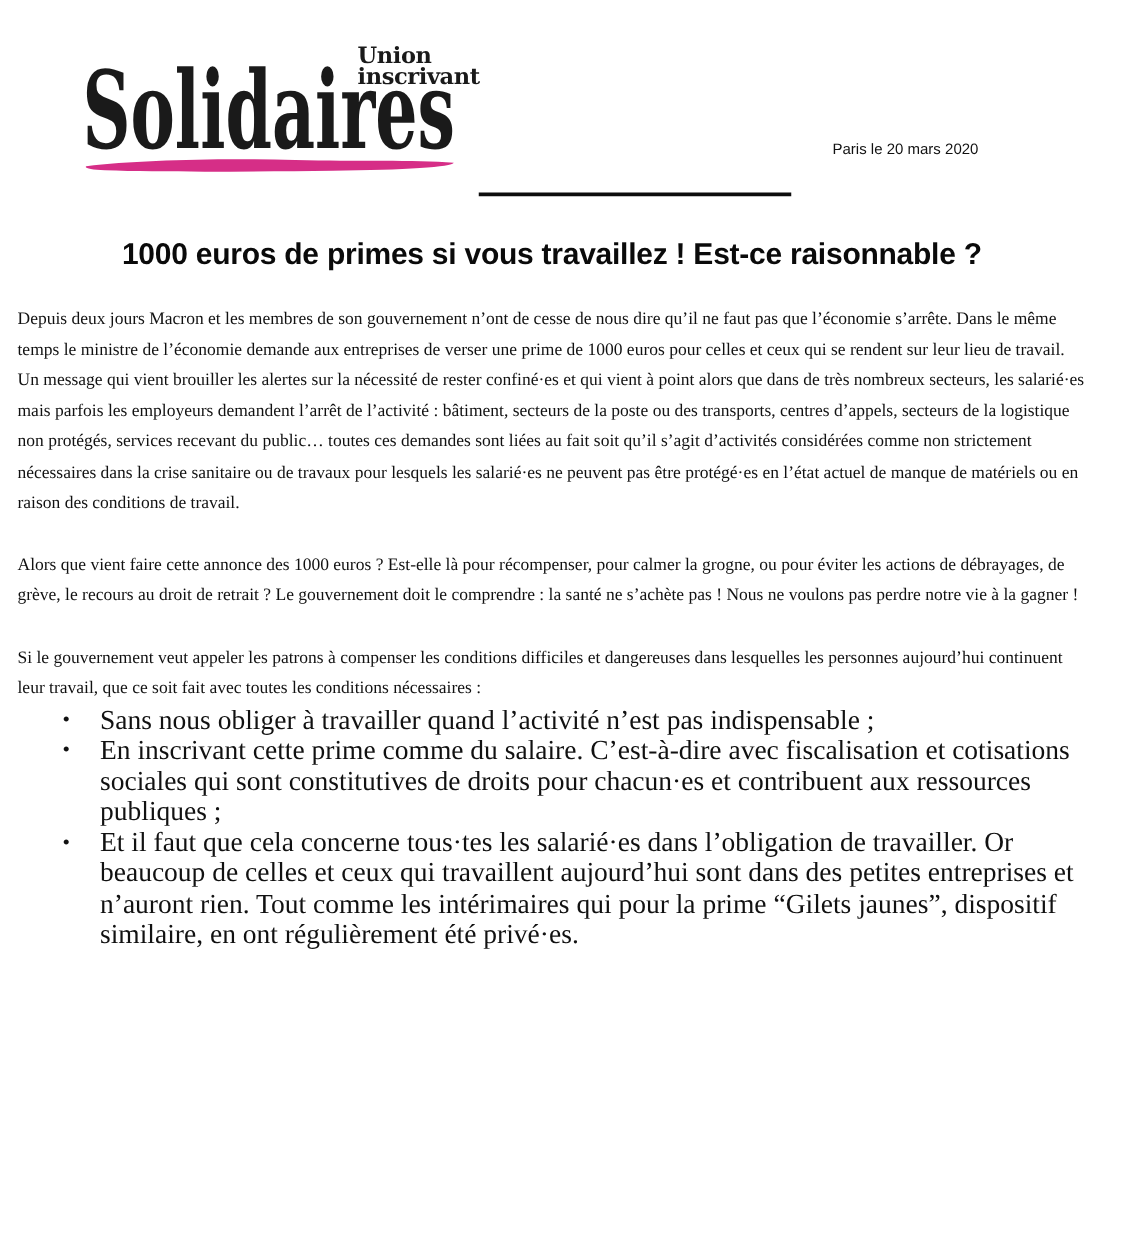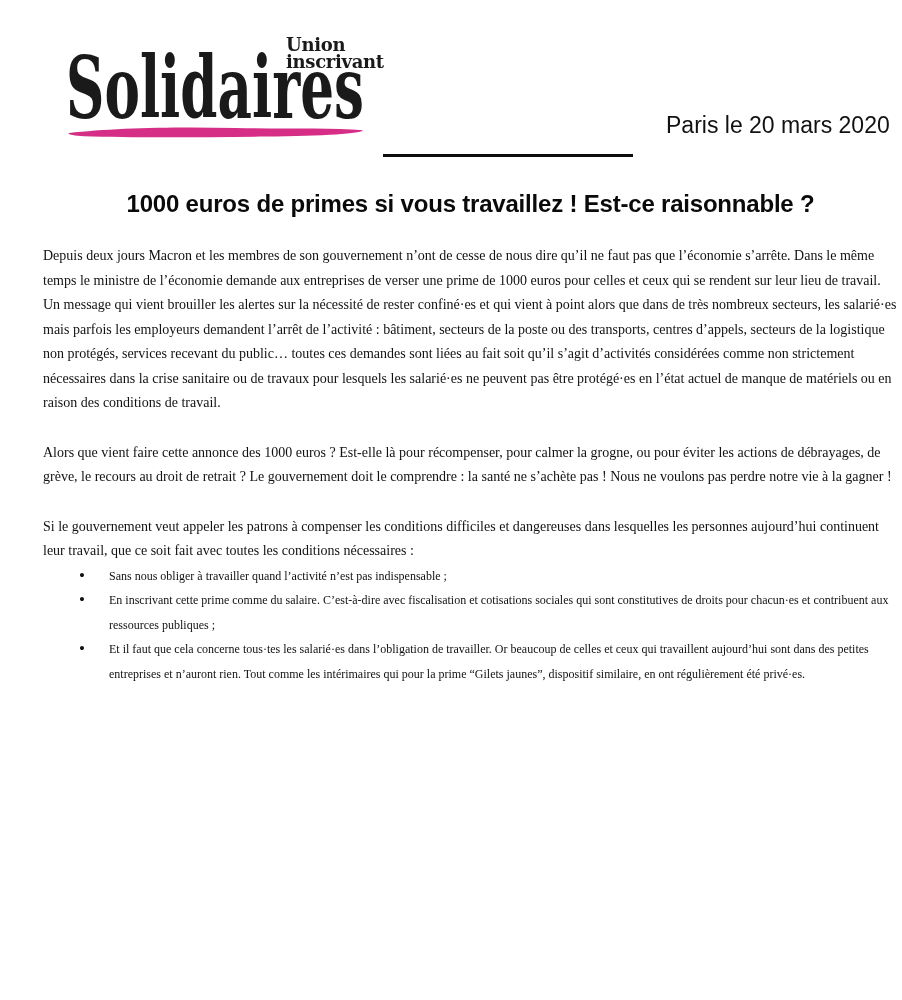--- a/index.html
+++ b/index.html
@@ -49,29 +49,29 @@
     top: 154px;
     width: 250px;
     height: 3px;
     background: #0d0d0d;
   }
   .dateline {
     position: absolute;
     left: 666px;
     top: 112px;
     font-family: "Liberation Sans", sans-serif;
-    font-size: 23px;
+    font-size: 12px;
     color: #111111;
     white-space: nowrap;
   }
 
   
   .doc-body {
     position: absolute;
-    left: 43px;
+    left: 14px;
     top: 190px;
     width: 855px;
   }
   .doc-title {
     margin: 0 0 26px 0;
     text-align: center;
     font-family: "Liberation Sans", sans-serif;
     font-weight: bold;
     font-size: 24px;
     letter-spacing: -0.2px;
@@ -85,21 +85,21 @@
     color: #111111;
   }
   .doc-body p.tight {
     margin-bottom: 0;
   }
   ul.demands {
     margin: 0;
     padding: 0 0 0 66px;
     list-style: none;
     font-family: "Liberation Serif", serif;
-    font-size: 12px;
+    font-size: 22px;
     line-height: 24.5px;
     color: #111111;
   }
   ul.demands li {
     position: relative;
   }
   ul.demands li::before {
     content: "\2022";
     position: absolute;
     left: -30px;

